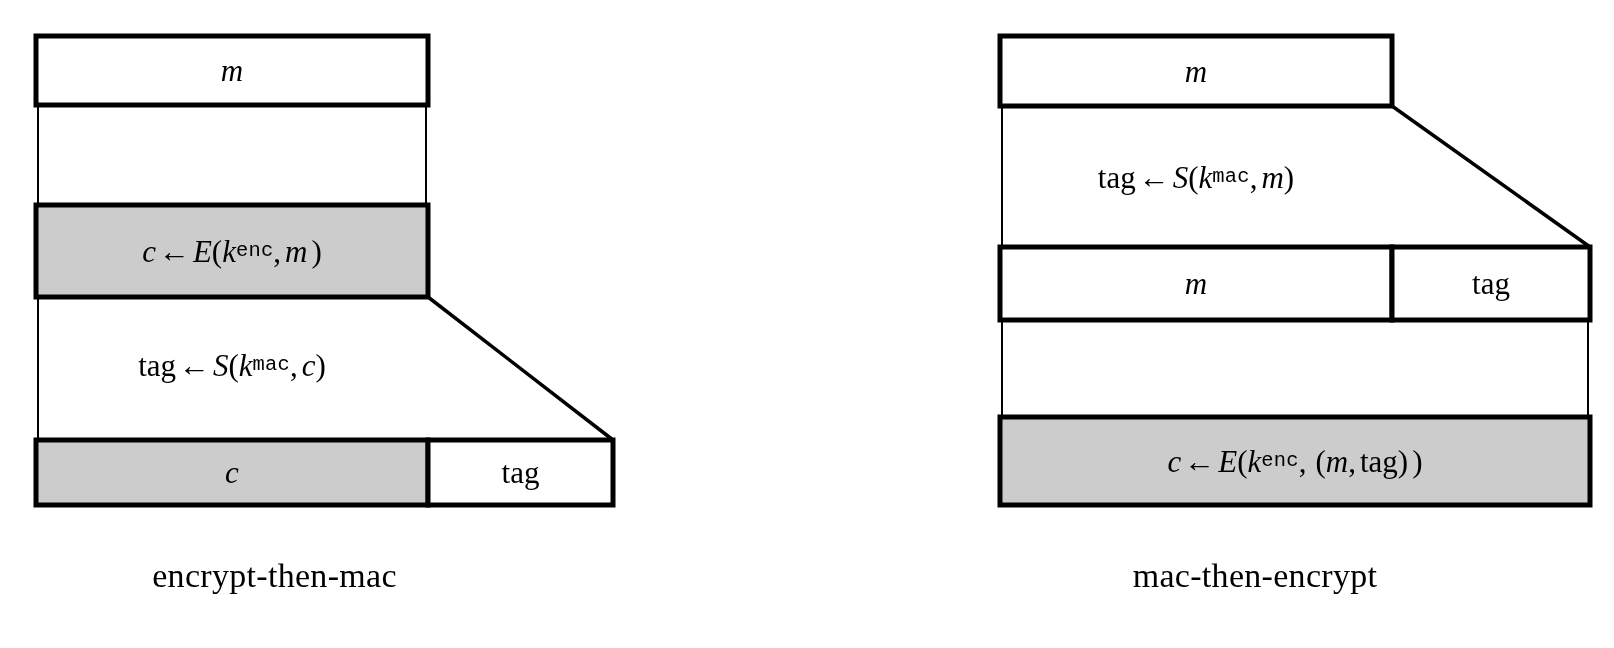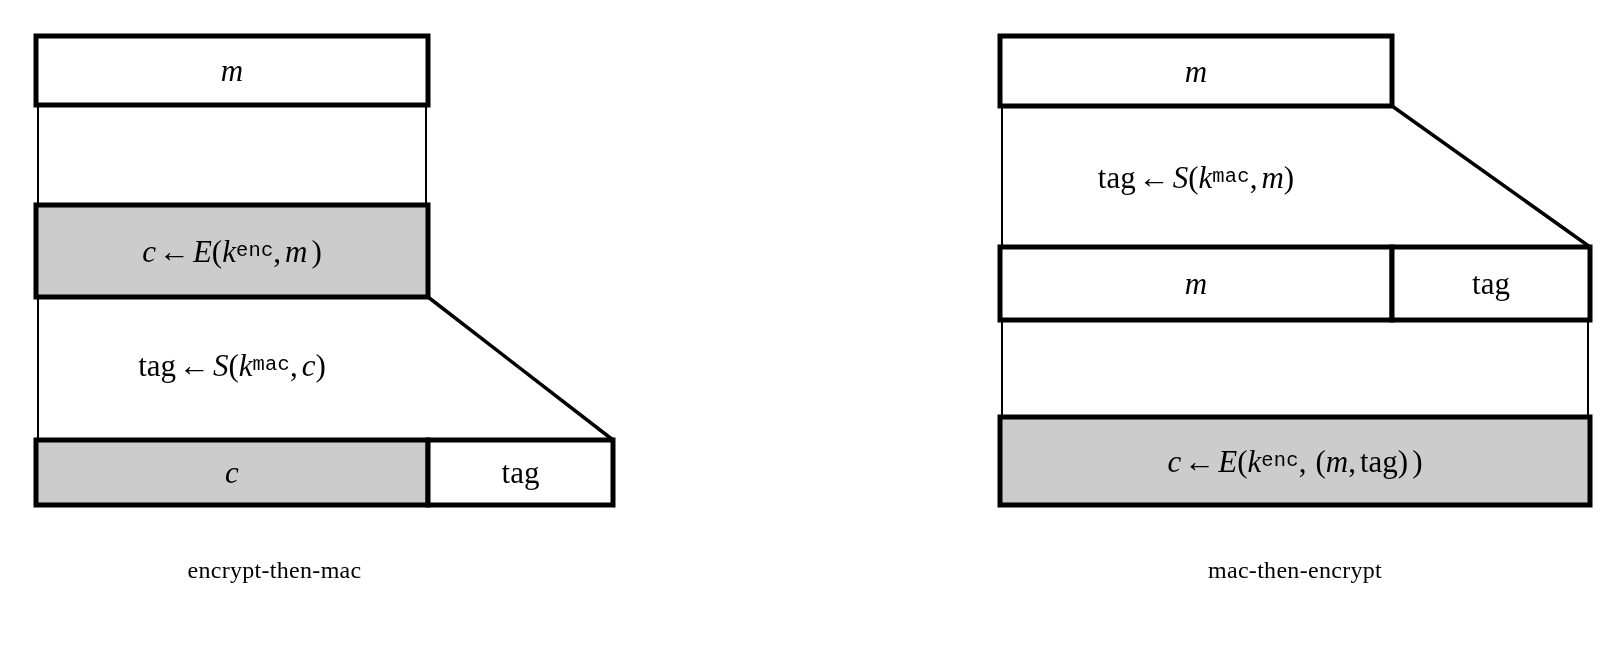--- a/index.html
+++ b/index.html
@@ -59,21 +59,21 @@
   .arrow {
     font-style: normal;
     padding: 0 3px;
   }
   .thinsp { display: inline-block; width: 4px; }
   .medsp  { display: inline-block; width: 9px; }
 
   .caption {
     position: absolute;
     text-align: center;
-    font-size: 24px;
+    font-size: 34px;
     font-style: normal;
     letter-spacing: 0.3px;
   }
 </style>
 </head>
 <body>
 
 <div id="canvas">
 
   <svg class="figure-svg" viewBox="0 0 1614 648">
@@ -190,15 +190,15 @@
       <span class="medsp"></span>
       <span class="mr">(</span>
       <span class="mi">m</span>
       <span class="mr">,</span>
       <span class="thinsp"></span>
       <span class="mr">tag)</span>
       <span class="thinsp"></span>
       <span class="mr">)</span>
   </div>
 
-  <div class="caption" style="left:1000px; top:557px; width:590px;">mac-then-encrypt</div>
+  <div class="caption" style="left:960px; top:557px; width:590px;">mac-then-encrypt</div>
 
 </div>
 
 </body></html>

